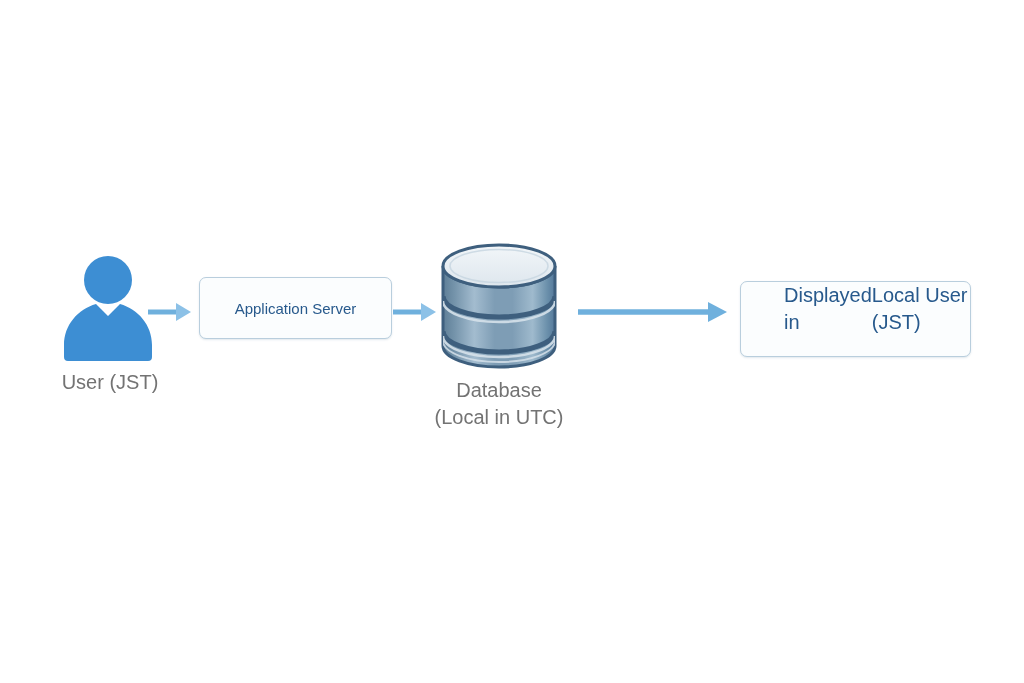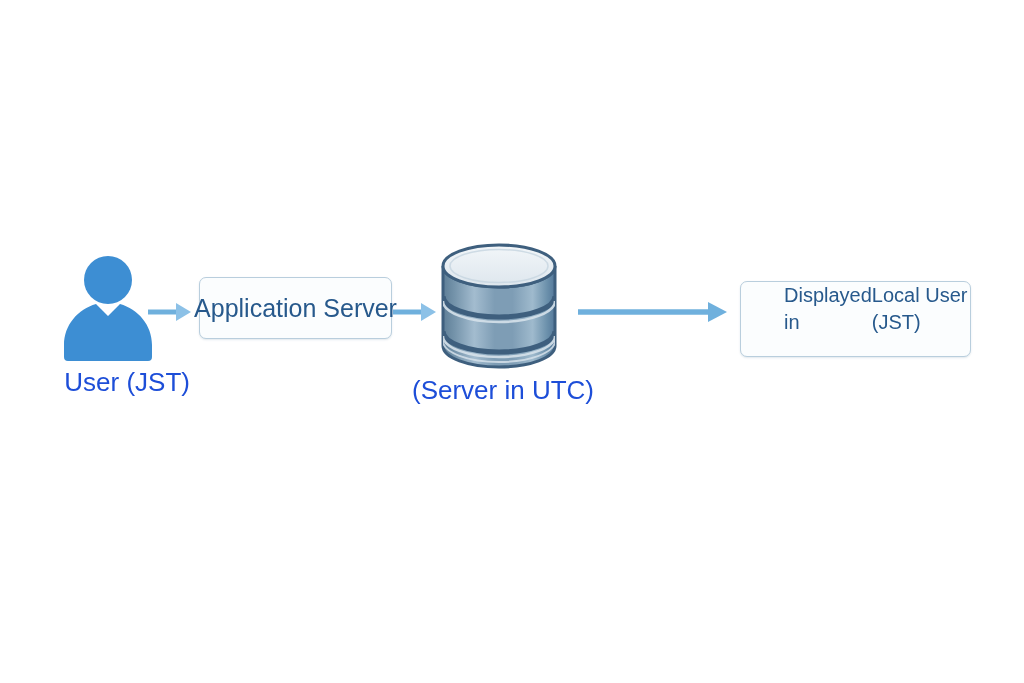--- a/index.html
+++ b/index.html
@@ -25,37 +25,37 @@
     background: #fbfdfe;
     border: 1.5px solid #b9cedd;
     border-radius: 7px;
     box-sizing: border-box;
     box-shadow: 0 1px 2px rgba(120,150,175,0.22);
     color: #27598c;
   }
   .node-box.app {
     left: 199px; top: 277px; width: 193px; height: 62px;
     display: flex; align-items: center; justify-content: center;
-    font-size: 25px;
+    font-size: 15px;
     white-space: nowrap;
   }
   .node-box.display {
     left: 740px; top: 281px; width: 231px; height: 76px;
     display: flex; flex-direction: row; justify-content: center;
     padding-left: 43px;
     font-size: 20px;
     line-height: 27px;
   }
 
   
   .caption {
     position: absolute;
-    text-align: right;
-    color: #1d4ed8;
-    font-size: 26px;
+    text-align: center;
+    color: #737373;
+    font-size: 20px;
     line-height: 27px;
   }
   .caption.user  { left: 30px;  top: 369px; width: 160px; }
   .caption.db    { left: 404px; top: 377px; width: 190px; }
 
   
   .user-icon-wrap { left: 62px;  top: 253px; width: 96px;  height: 108px; }
   .db-icon-wrap   { left: 440px; top: 243px; width: 118px; height: 126px; }
   .arrow-a { left: 146px; top: 300px; }
   .arrow-b { left: 391px; top: 300px; }
@@ -120,21 +120,22 @@
 
       <path d="M3,88 A56,21 0 0 0 115,88" fill="none" stroke="#3e5f7e" stroke-width="5"></path>
       <path d="M3,93 A56,21 0 0 0 115,93" fill="none" stroke="#d5e1ea" stroke-width="2.5" opacity="0.9"></path>
     </g>
 
     <ellipse cx="59" cy="23" rx="56" ry="21" fill="url(#dbTop)" stroke="#3e5f7e" stroke-width="3"></ellipse>
     <ellipse cx="59" cy="23" rx="49" ry="16.5" fill="none" stroke="#c6d4e0" stroke-width="1.5" opacity="0.8"></ellipse>
   </svg>
 
   <div class="caption db">
-    <div>(Server in UTC)</div>
+    <div>Database</div>
+    <div>(Local in UTC)</div>
   </div>
 
   <svg class="abs arrow-c" width="152" height="26" viewBox="0 0 152 26" aria-hidden="true">
     <line x1="2" y1="13" x2="133" y2="13" stroke="#6fb0dd" stroke-width="5.5"></line>
     <polygon points="132,3 151,13 132,23" fill="#6fb0dd"></polygon>
   </svg>
 
   <div class="node-box display">
     <div>Displayed in</div>
     <div>Local User (JST)</div>

